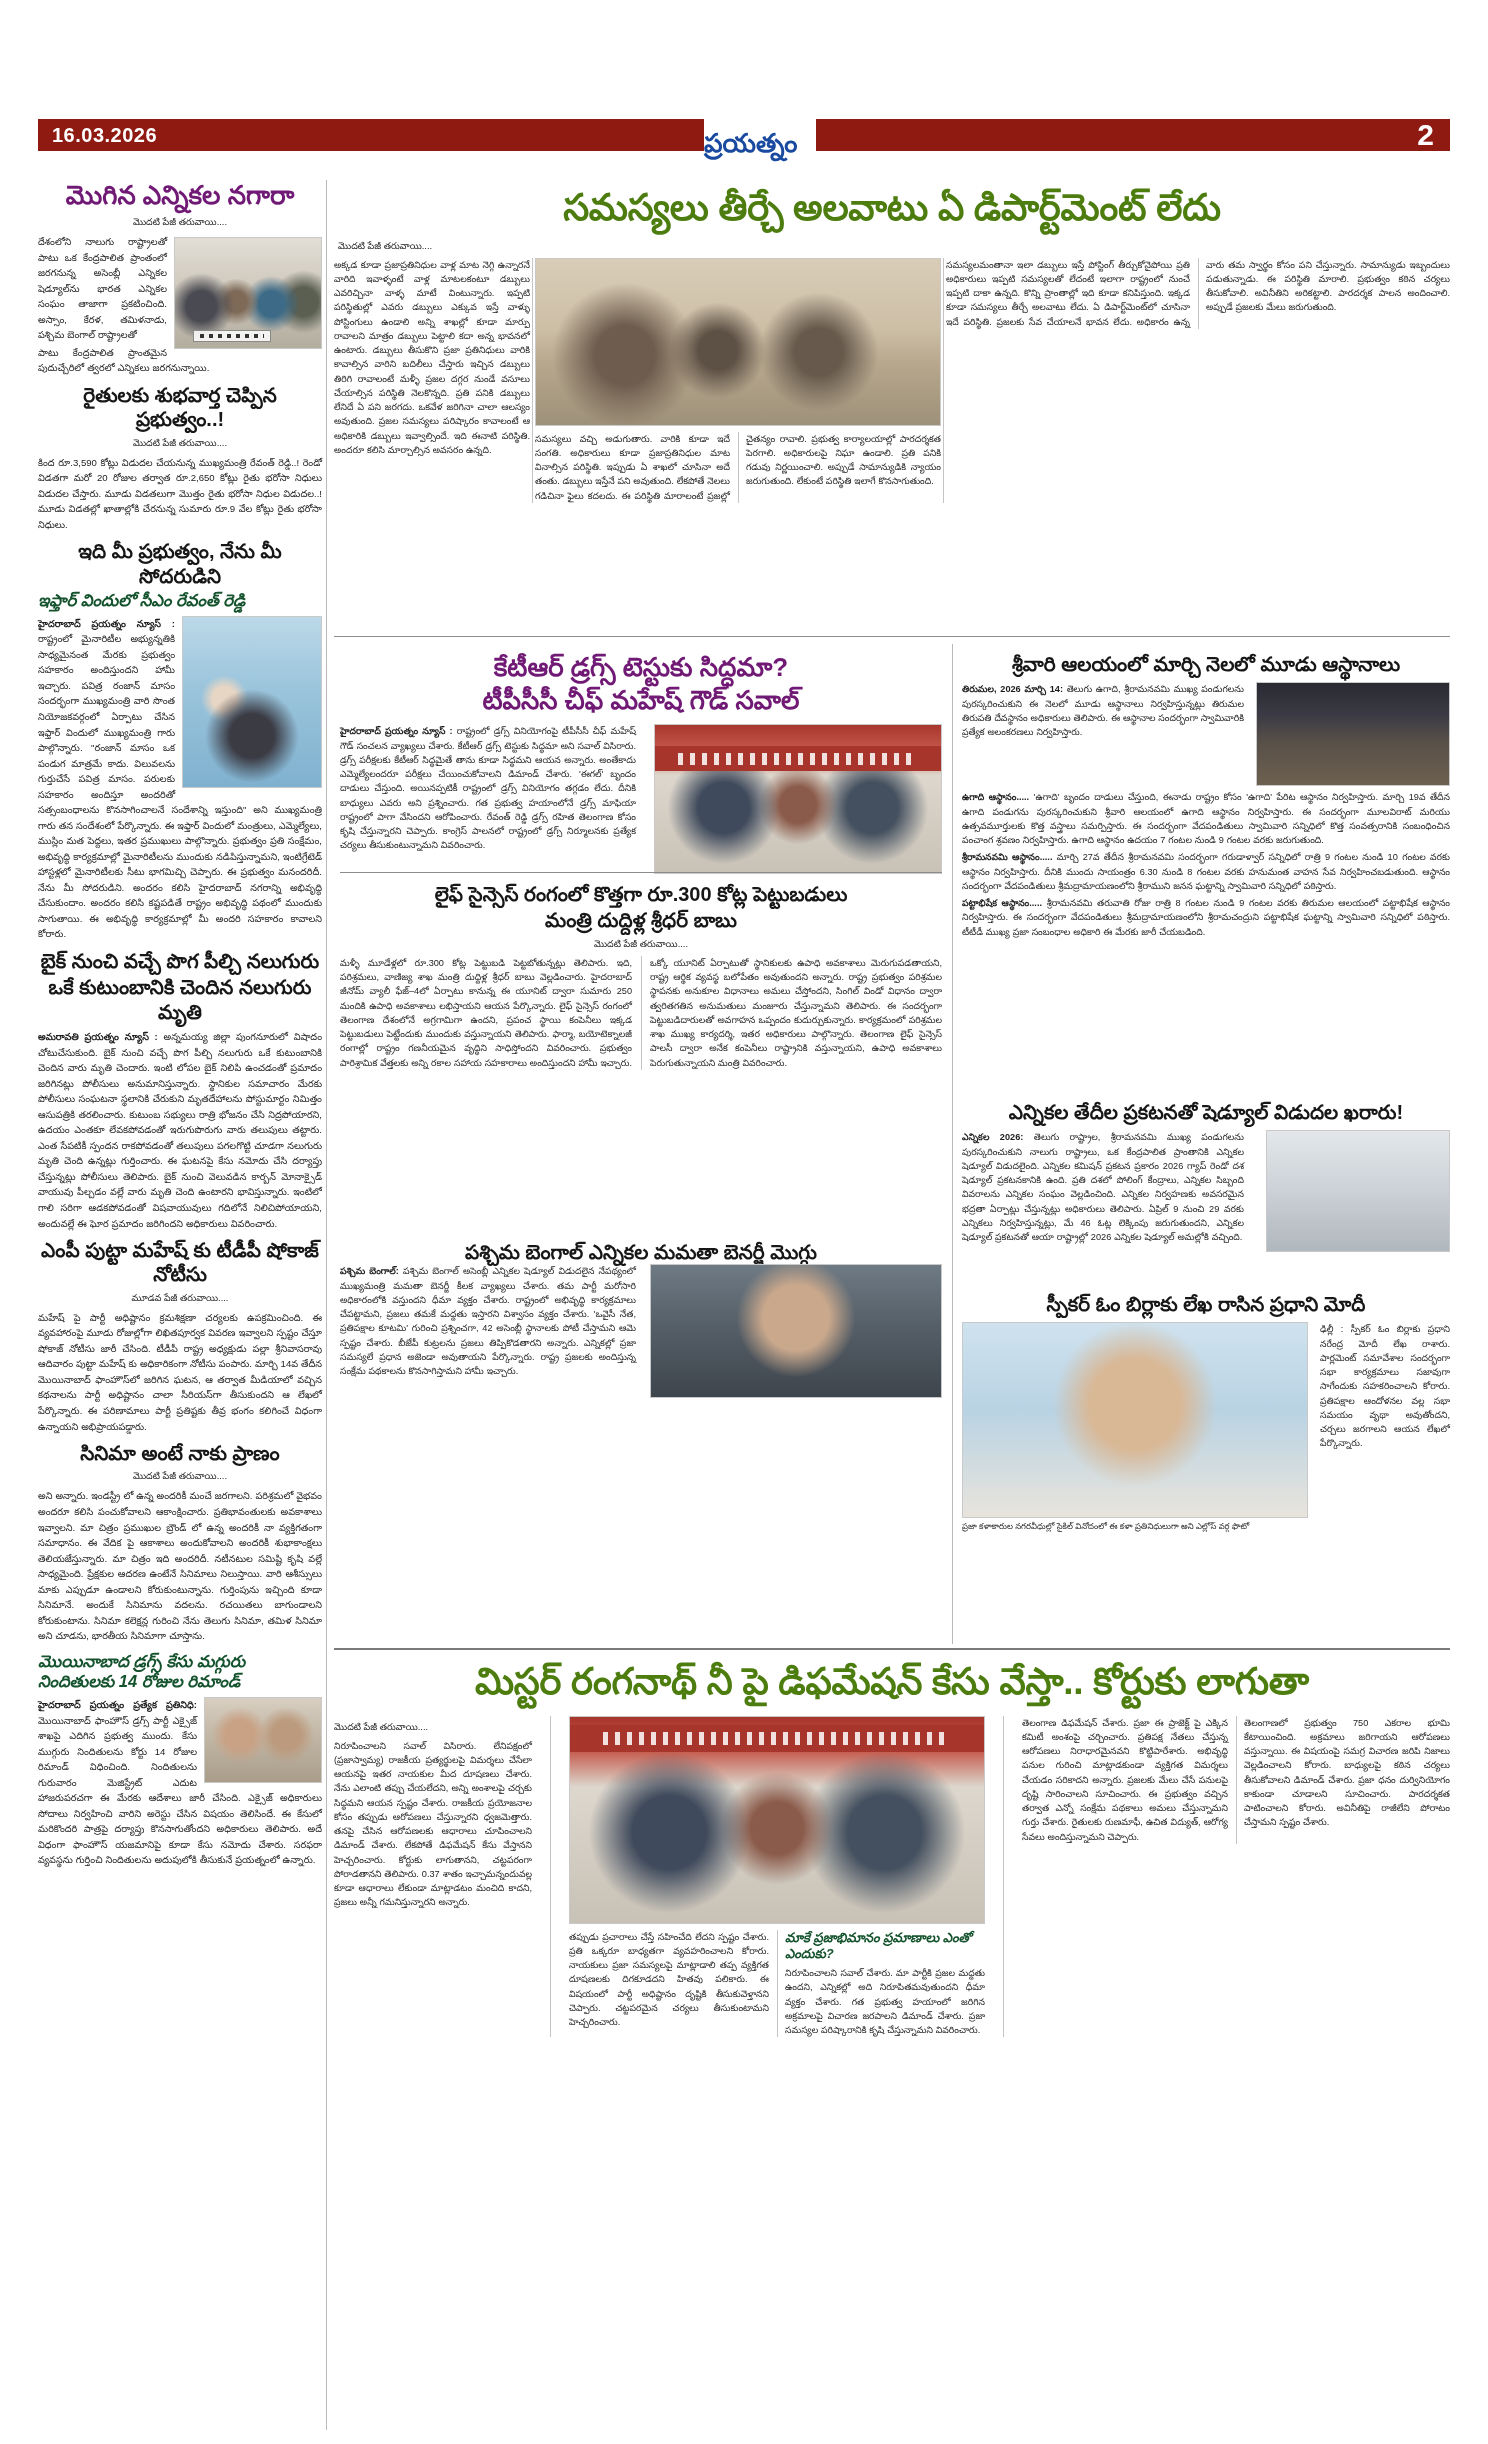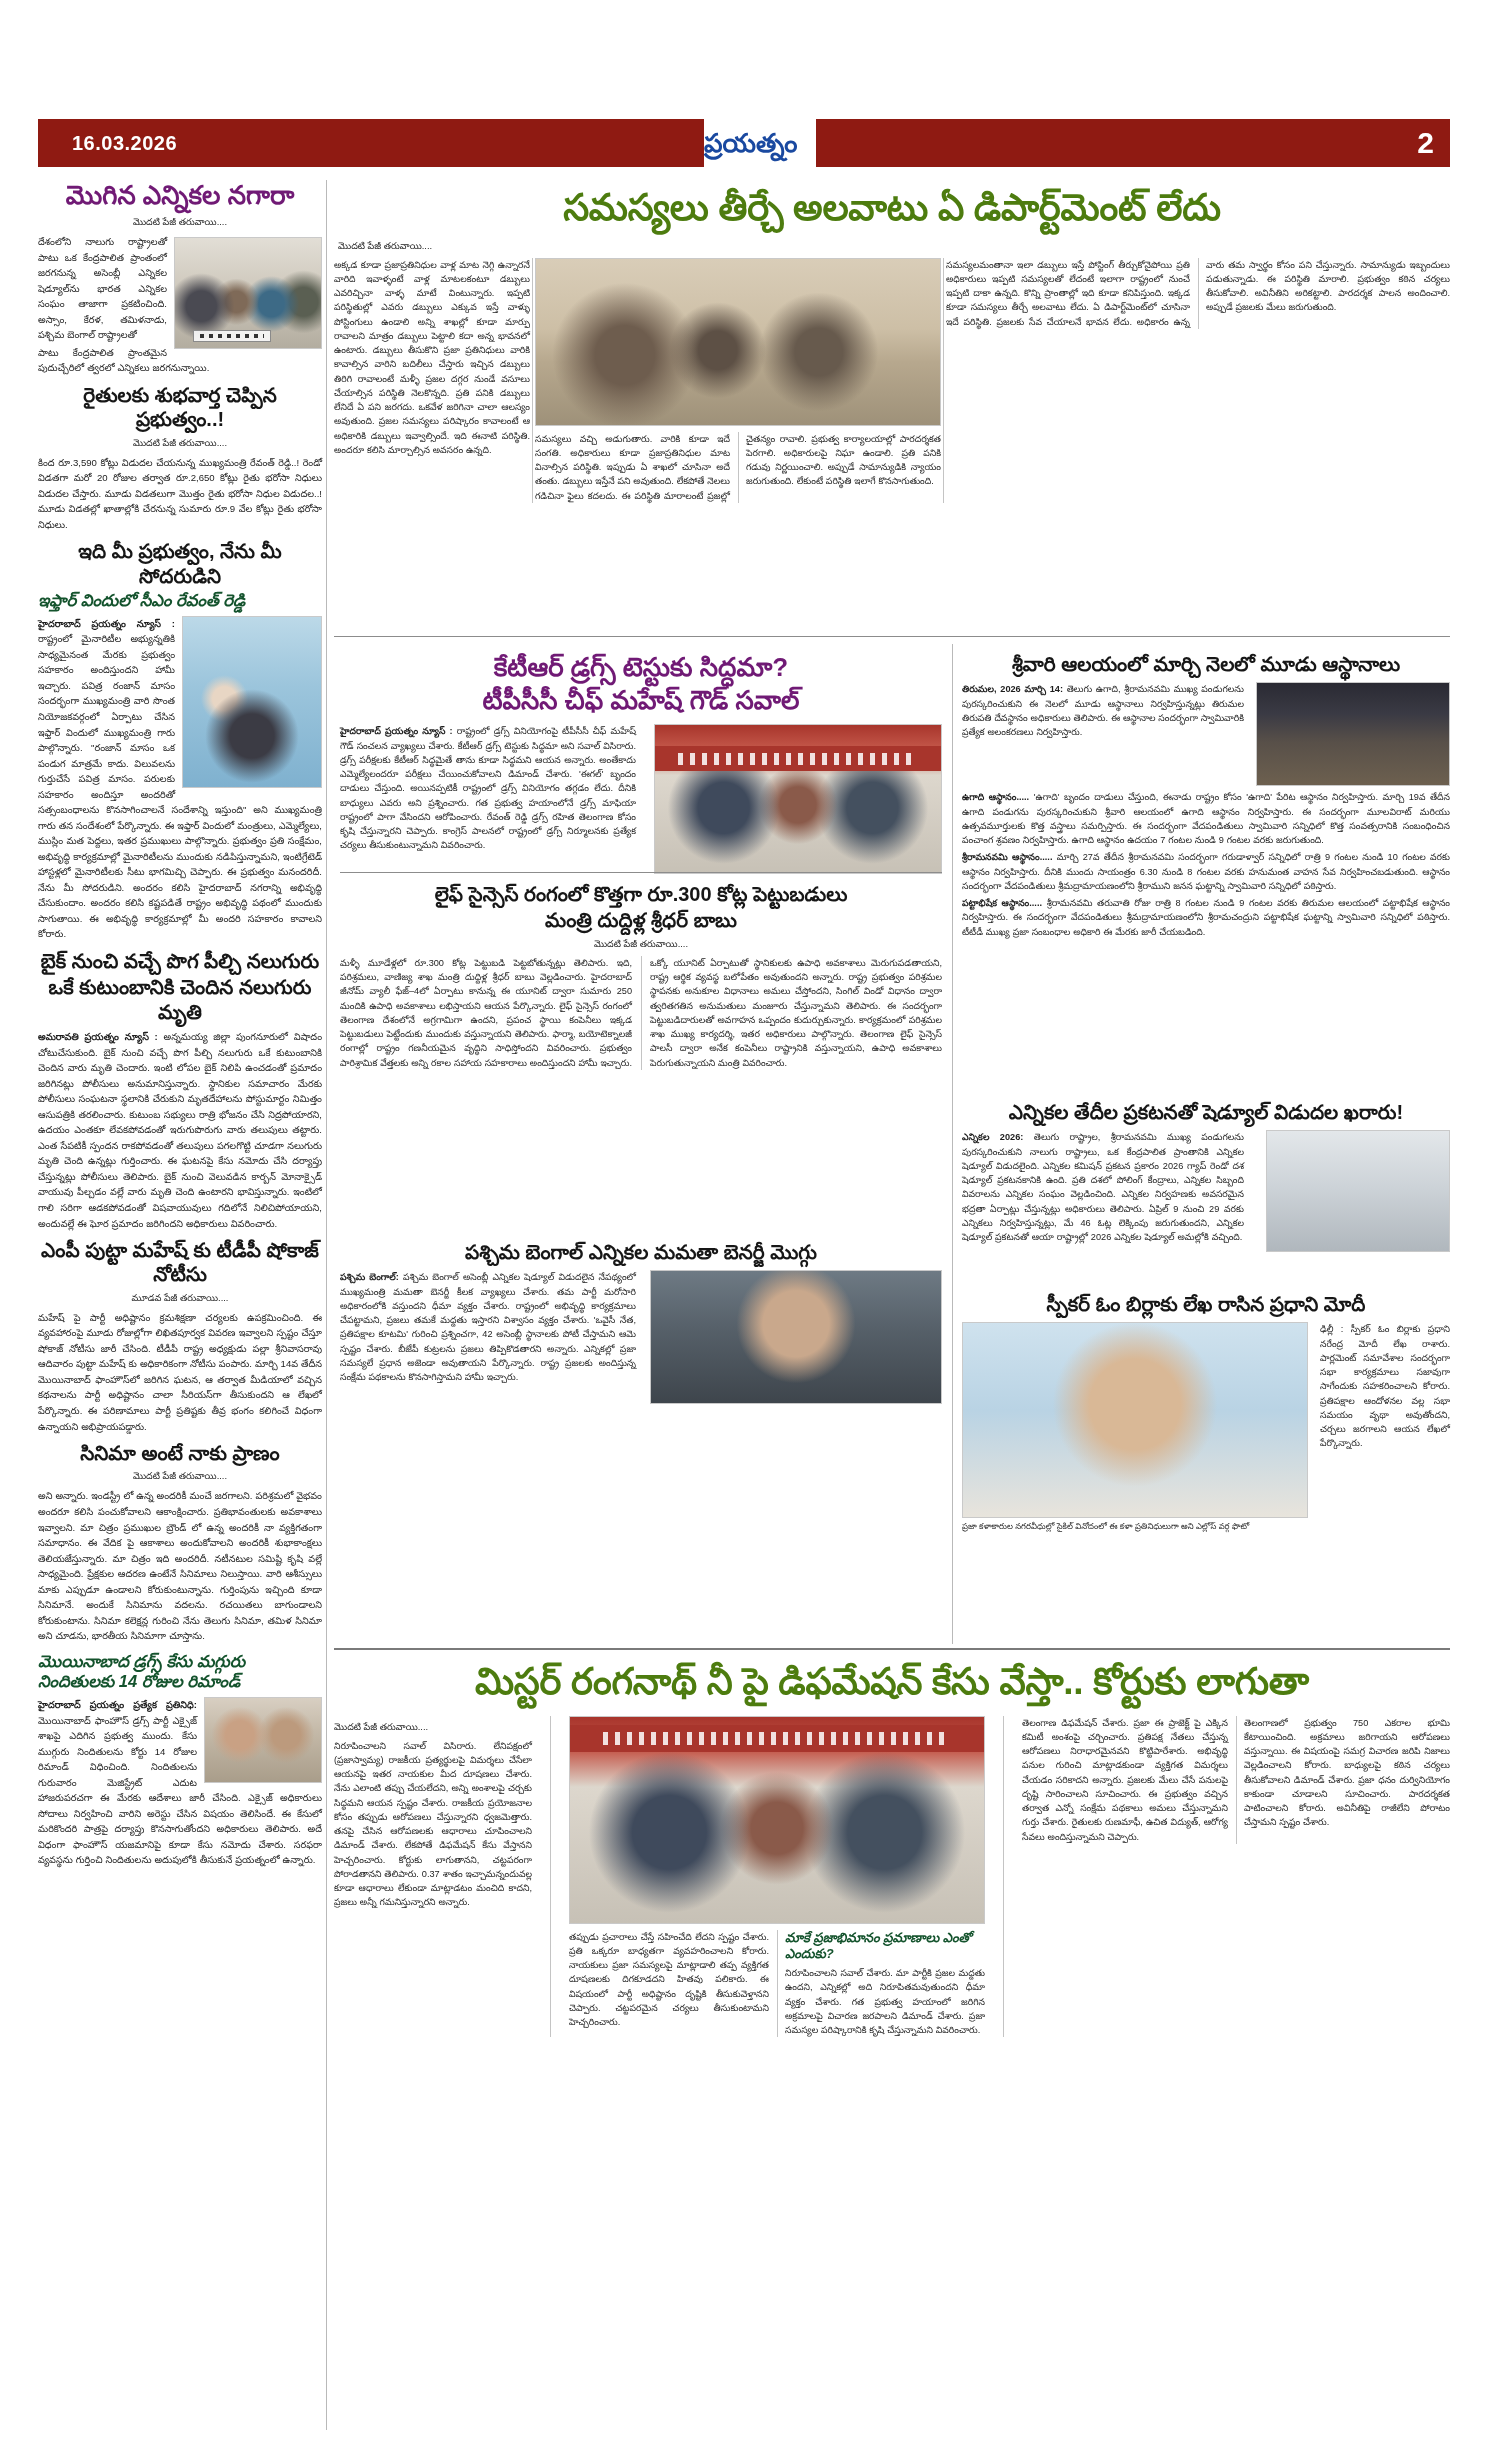--- a/index.html
+++ b/index.html
@@ -20,25 +20,24 @@
     padding: 0;
     overflow: hidden;
   }
 
   
   .masthead {
     position: absolute;
     left: 38px;
     top: 119px;
     width: 1412px;
-    height: 48px;
+    height: 32px;
     background: #8f1a12;
     display: flex;
     align-items: center;
-    padding-left: 20px;
   }
   .masthead-date {
     color: #ffffff;
     font-size: 20px;
     font-weight: bold;
     letter-spacing: 0.5px;
     margin-left: 14px;
     white-space: nowrap;
   }
   .masthead-logo-box {
@@ -371,21 +370,21 @@
 
   <div style="position:absolute; left:340px; top:882px; width:602px;">
     <div class="hl-md">లైఫ్ సైన్సెస్ రంగంలో కొత్తగా రూ.300 కోట్ల పెట్టుబడులు</div>
     <div class="hl-md" style="margin-top:2px;">మంత్రి దుద్దిళ్ల శ్రీధర్ బాబు</div>
     <div class="kicker">మొదటి పేజీ తరువాయి....</div>
     <div class="body-txt tight" style="column-count:2; column-gap:18px; column-rule:1px solid #c4c4c4;">మళ్ళీ మూడేళ్లలో రూ.300 కోట్ల పెట్టుబడి పెట్టబోతున్నట్లు తెలిపారు. ఇది, పరిశ్రమలు, వాణిజ్య శాఖ మంత్రి దుద్దిళ్ల శ్రీధర్ బాబు వెల్లడించారు. హైదరాబాద్ జీనోమ్ వ్యాలీ ఫేజ్–4లో ఏర్పాటు కానున్న ఈ యూనిట్ ద్వారా సుమారు 250 మందికి ఉపాధి అవకాశాలు లభిస్తాయని ఆయన పేర్కొన్నారు. లైఫ్ సైన్సెస్ రంగంలో తెలంగాణ దేశంలోనే అగ్రగామిగా ఉందని, ప్రపంచ స్థాయి కంపెనీలు ఇక్కడ పెట్టుబడులు పెట్టేందుకు ముందుకు వస్తున్నాయని తెలిపారు. ఫార్మా, బయోటెక్నాలజీ రంగాల్లో రాష్ట్రం గణనీయమైన వృద్ధిని సాధిస్తోందని వివరించారు. ప్రభుత్వం పారిశ్రామిక వేత్తలకు అన్ని రకాల సహాయ సహకారాలు అందిస్తుందని హామీ ఇచ్చారు. ఒక్కో యూనిట్ ఏర్పాటుతో స్థానికులకు ఉపాధి అవకాశాలు మెరుగుపడతాయని, రాష్ట్ర ఆర్థిక వ్యవస్థ బలోపేతం అవుతుందని అన్నారు. రాష్ట్ర ప్రభుత్వం పరిశ్రమల స్థాపనకు అనుకూల విధానాలు అమలు చేస్తోందని, సింగిల్ విండో విధానం ద్వారా త్వరితగతిన అనుమతులు మంజూరు చేస్తున్నామని తెలిపారు. ఈ సందర్భంగా పెట్టుబడిదారులతో అవగాహన ఒప్పందం కుదుర్చుకున్నారు. కార్యక్రమంలో పరిశ్రమల శాఖ ముఖ్య కార్యదర్శి, ఇతర అధికారులు పాల్గొన్నారు. తెలంగాణ లైఫ్ సైన్సెస్ పాలసీ ద్వారా అనేక కంపెనీలు రాష్ట్రానికి వస్తున్నాయని, ఉపాధి అవకాశాలు పెరుగుతున్నాయని మంత్రి వివరించారు.</div>
   </div>
 
   <div style="position:absolute; left:340px; top:1240px; width:602px;">
     <div class="hl-md">పశ్చిమ బెంగాల్ ఎన్నికల మమతా బెనర్జీ మొగ్గు</div>
-    <div style="display:flex; gap:14px; margin-top:6px;">
+    <div style="display:flex; gap:14px; ">
       <div style="width:296px;">
         <div class="body-txt tight"><span class="dateline">పశ్చిమ బెంగాల్:</span> <span>పశ్చిమ బెంగాల్ అసెంబ్లీ ఎన్నికల షెడ్యూల్ విడుదలైన నేపథ్యంలో ముఖ్యమంత్రి మమతా బెనర్జీ కీలక వ్యాఖ్యలు చేశారు. తమ పార్టీ మరోసారి అధికారంలోకి వస్తుందని ధీమా వ్యక్తం చేశారు. రాష్ట్రంలో అభివృద్ధి కార్యక్రమాలు చేపట్టామని, ప్రజలు తమకే మద్దతు ఇస్తారని విశ్వాసం వ్యక్తం చేశారు. 'ఒవైసీ నేత, ప్రతిపక్షాల కూటమి' గురించి ప్రశ్నించగా, 42 అసెంబ్లీ స్థానాలకు పోటీ చేస్తామని ఆమె స్పష్టం చేశారు. బీజేపీ కుట్రలను ప్రజలు తిప్పికొడతారని అన్నారు. ఎన్నికల్లో ప్రజా సమస్యలే ప్రధాన అజెండా అవుతాయని పేర్కొన్నారు. రాష్ట్ర ప్రజలకు అందిస్తున్న సంక్షేమ పథకాలను కొనసాగిస్తామని హామీ ఇచ్చారు.</span></div>
       </div>
       <div style="flex:1;">
         <div class="photo" style="width:100%;height:134px;">
           <div class="ph-grad-mamata"></div>
         </div>
       </div>
     </div>
   </div>

